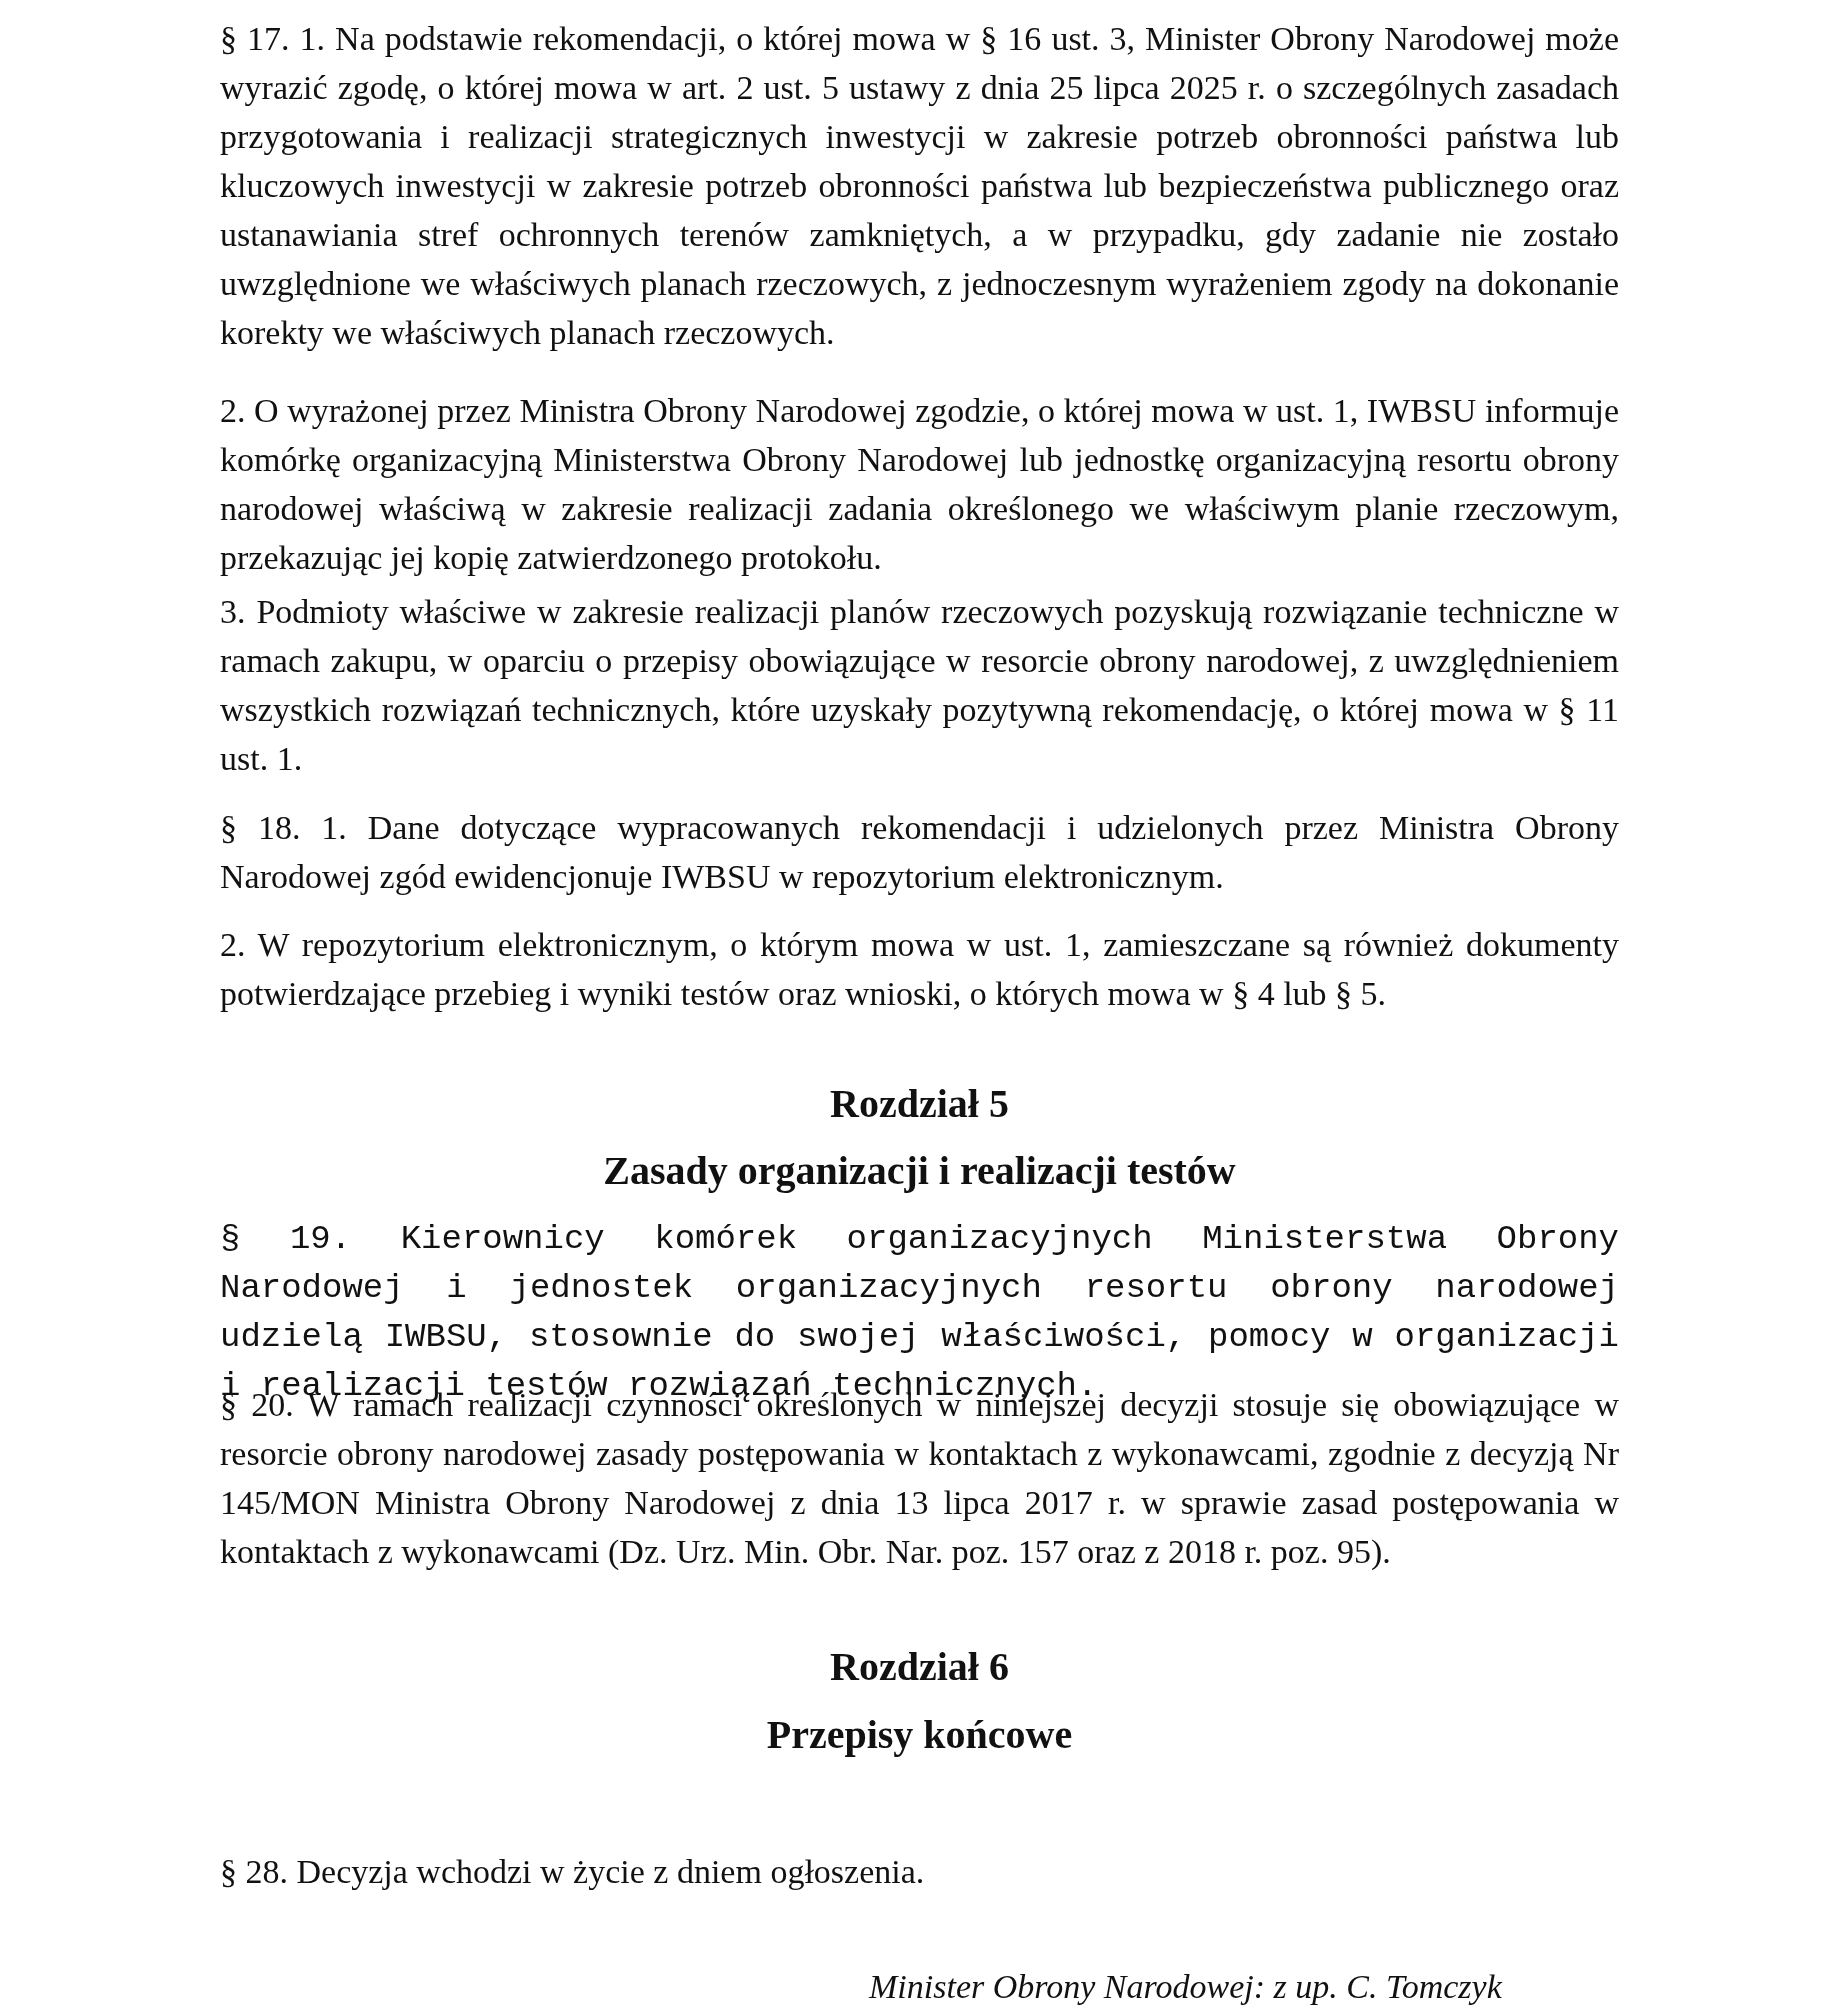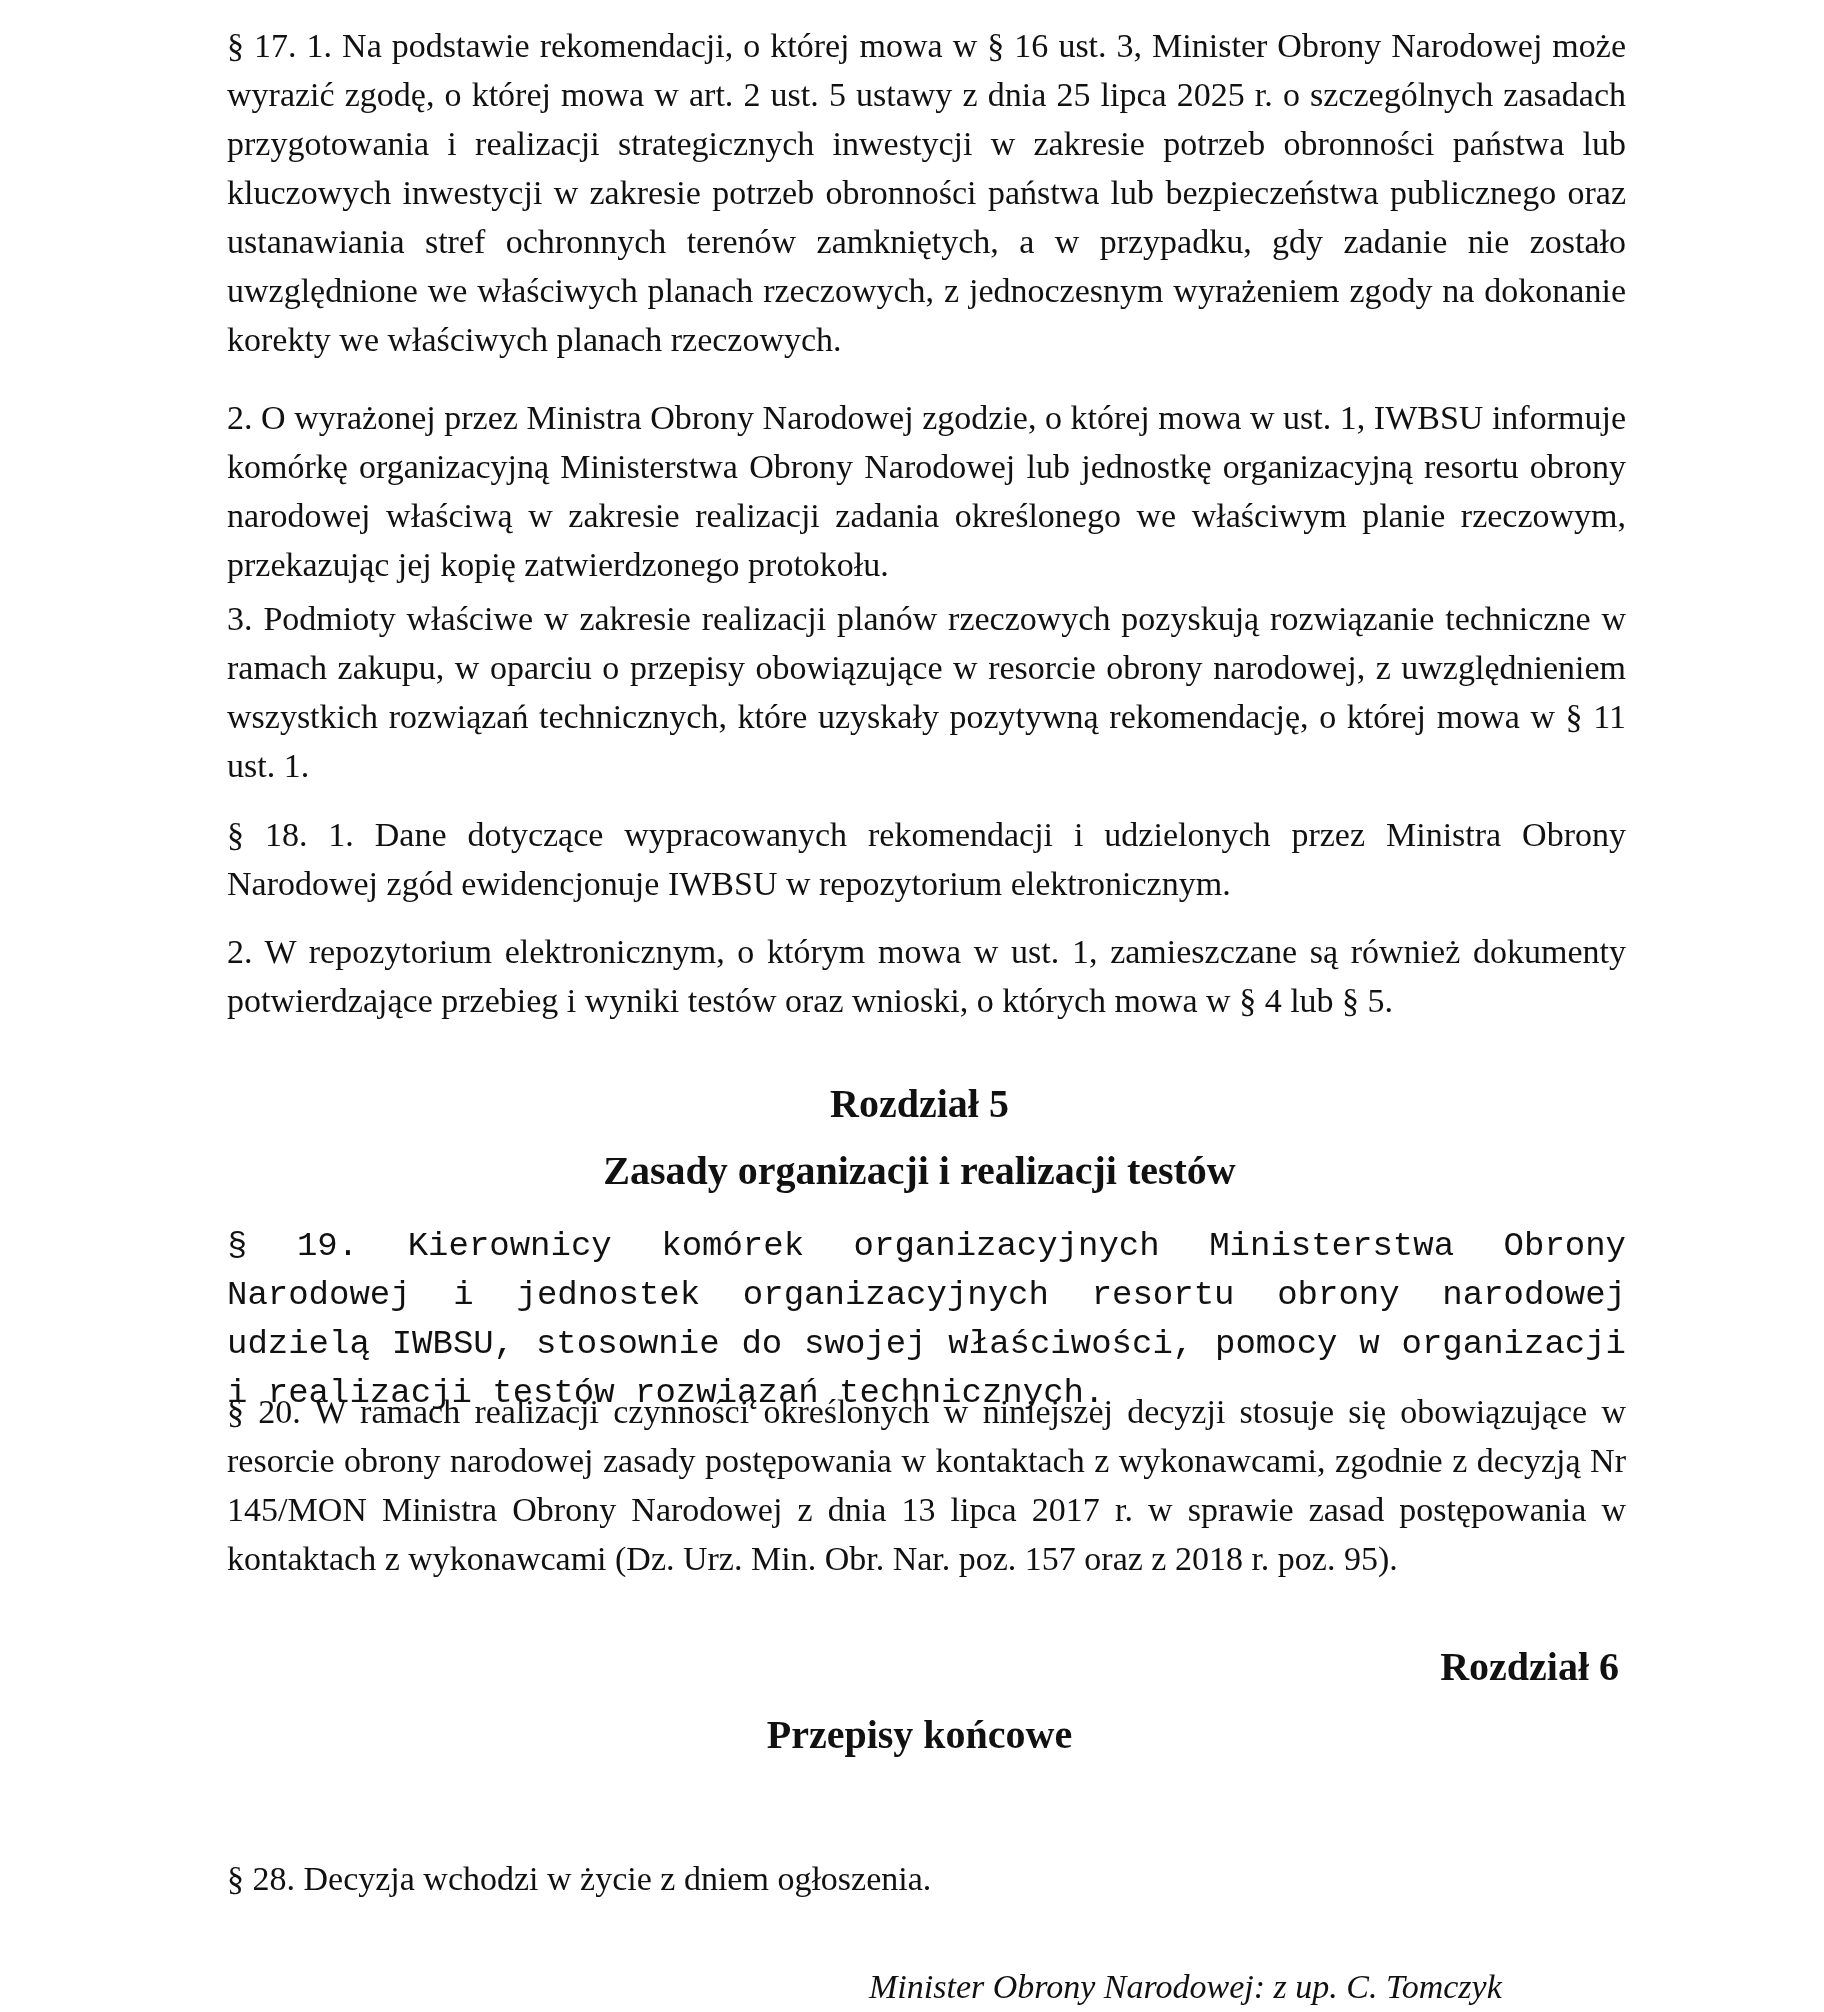--- a/index.html
+++ b/index.html
@@ -6,21 +6,21 @@
   body {
     width: 1825px; height: 2013px; position: relative; overflow: hidden;
     font-family: "Liberation Serif", serif;
     color: #111111;
   }
   .page { position: absolute; left: 220px; top: 0; width: 1399px; }
   .para {
     position: absolute; left: 0; width: 1399px;
     font-size: 34px; line-height: 49px;
     text-align: justify; text-align-last: left;
-    margin: 7px;
+    margin: 0;
   }
   .heading {
     position: absolute; left: 0; width: 1399px;
     font-size: 40px; line-height: 49px;
     font-weight: bold; text-align: center; margin: 0;
   }
   .signature {
     position: absolute; left: 869px; top: 1962px;
     font-size: 34px; line-height: 49px; white-space: nowrap; font-style: italic;
   }
@@ -41,21 +41,21 @@
   <p class="para" style="top:920px;">2. W repozytorium elektronicznym, o którym mowa w ust. 1, zamieszczane są również dokumenty potwierdzające przebieg i wyniki testów oraz wnioski, o których mowa w § 4 lub § 5.</p>
 
   <h2 class="heading" style="top:1079px;">Rozdział 5</h2>
 
   <h2 class="heading" style="top:1146px;">Zasady organizacji i realizacji testów</h2>
 
   <p class="para" style="top:1215px;font-family:Liberation Mono, monospace;">§ 19. Kierownicy komórek organizacyjnych Ministerstwa Obrony Narodowej i jednostek organizacyjnych resortu obrony narodowej udzielą IWBSU, stosownie do swojej właściwości, pomocy w organizacji i realizacji testów rozwiązań technicznych.</p>
 
   <p class="para" style="top:1380px;">§ 20. W ramach realizacji czynności określonych w niniejszej decyzji stosuje się obowiązujące w resorcie obrony narodowej zasady postępowania w kontaktach z wykonawcami, zgodnie z decyzją Nr 145/MON Ministra Obrony Narodowej z dnia 13 lipca 2017 r. w sprawie zasad postępowania w kontaktach z wykonawcami (Dz. Urz. Min. Obr. Nar. poz. 157 oraz  z 2018 r. poz. 95).</p>
 
-  <h2 class="heading" style="top:1642px;text-align:right;">Rozdział 6</h2>
+  <h2 class="heading" style="top:1642px;">Rozdział 6</h2>
 
   <h2 class="heading" style="top:1710px;">Przepisy końcowe</h2>
 
   <p class="para" style="top:1847px;">§ 28. Decyzja wchodzi w życie z dniem ogłoszenia.</p>
 </div>
 
 <div class="signature">Minister Obrony Narodowej: z up. C. Tomczyk</div>
 
 
 </body></html>

